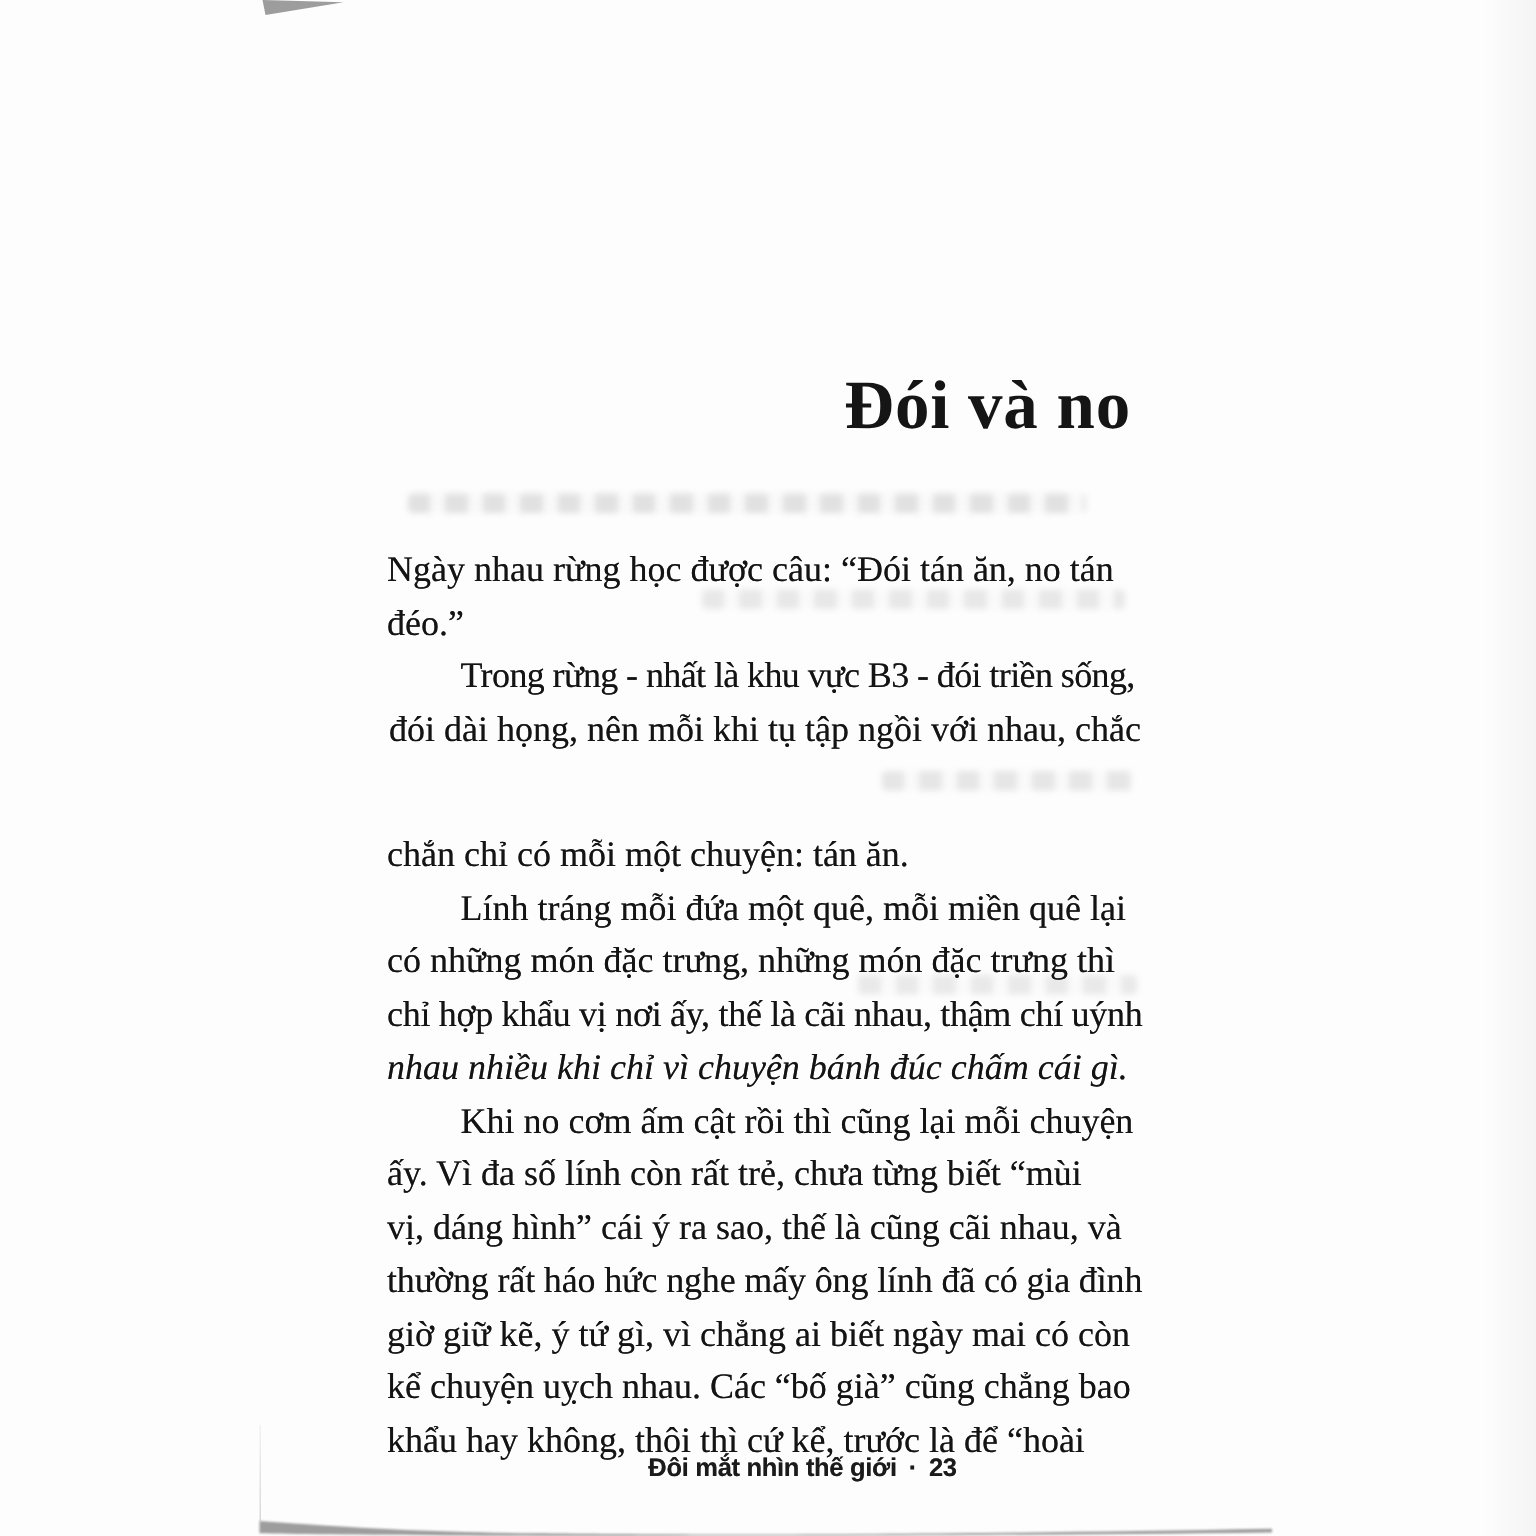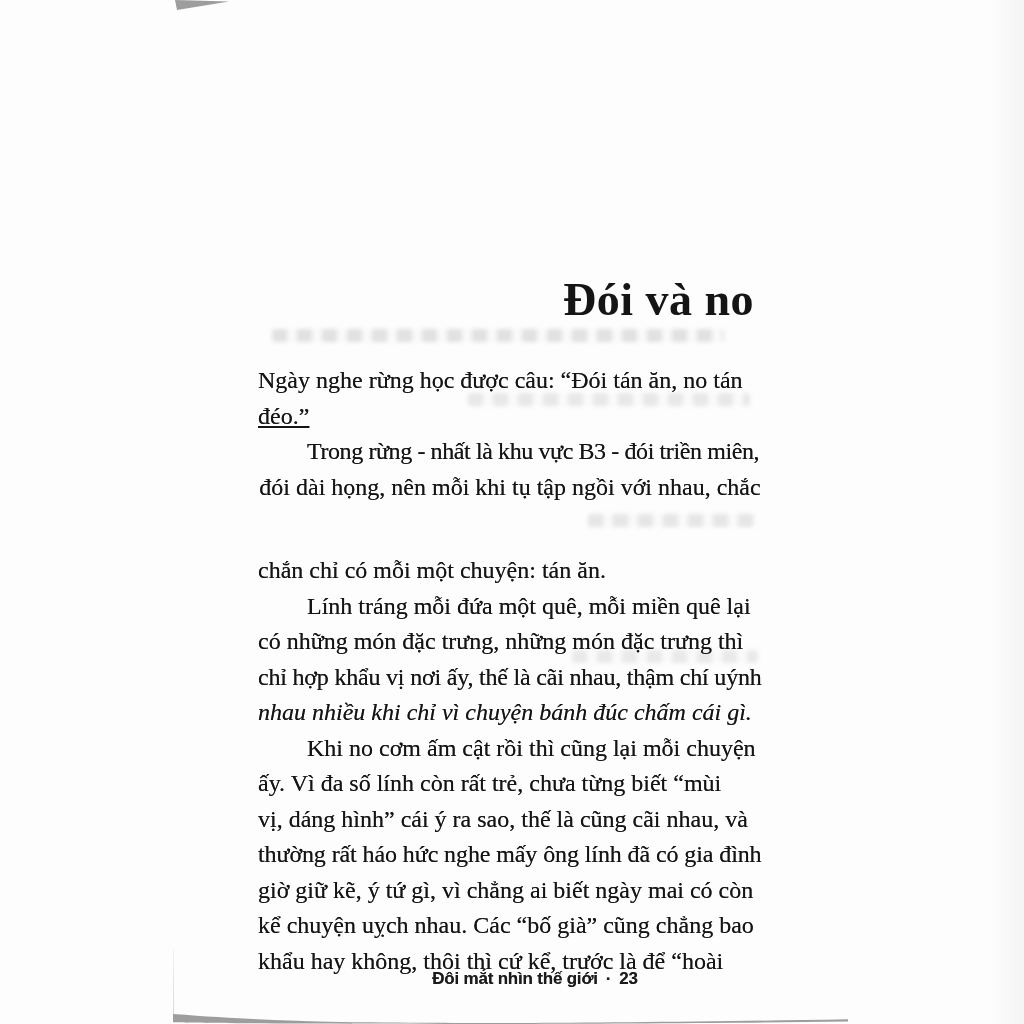--- a/index.html
+++ b/index.html
@@ -7,21 +7,21 @@
     width:1024px;height:1024px;overflow:hidden;
     background:#ffffff;
     font-family:"Liberation Serif","DejaVu Serif",serif;
   }
   .sheet{
     position:relative;width:1024px;height:1024px;
     background:#fdfdfd;color:#121212;
   }
   
   .title{
-    position:absolute;left:258px;top:276px;width:496px;margin:0;
+    position:absolute;left:258px;top:246px;width:496px;margin:0;
     text-align:right;font-size:46px;line-height:48px;font-weight:700;
     letter-spacing:.5px;color:#151515;
     font-family:"Liberation Serif","DejaVu Serif",serif;
   }
   
   .bodycol{
     position:absolute;left:258px;top:363px;width:504px;
     font-size:24px;line-height:35.5px;color:#141414;
     text-shadow:0 0 .4px rgba(0,0,0,.65);
   }
@@ -72,25 +72,25 @@
 
   <div class="smudge" id="sm1"></div>
   <div class="smudge" id="sm2"></div>
   <div class="smudge" id="sm3"></div>
   <div class="smudge" id="sm4"></div>
 
   <h1 class="title">Đói và no</h1>
 
   <div class="bodycol">
     <div class="para">
-      <div class="ln j" style="letter-spacing: 0px; word-spacing: 0px;">Ngày nghe rừng học được câu: “Đói tán ăn, no tán</div>
-      <div class="ln" style="letter-spacing: 0px; word-spacing: 0px; text-decoration: underline;">đéo.”</div>
+      <div class="ln j" style="letter-spacing: 0px; word-spacing: 0px;">Ngày nhau rừng học được câu: “Đói tán ăn, no tán</div>
+      <div class="ln" style="letter-spacing: 0px; word-spacing: 0px;">đéo.”</div>
     </div>
     <div class="para">
-      <div class="ln j ind" style="letter-spacing: -0.4px; word-spacing: 0px;">Trong rừng - nhất là khu vực B3 - đói triền miên,</div>
+      <div class="ln j ind" style="letter-spacing: -0.4px; word-spacing: 0px;">Trong rừng - nhất là khu vực B3 - đói triền sống,</div>
       <div class="ln j" style="letter-spacing: 0px; word-spacing: 0px; text-align: center;">đói dài họng, nên mỗi khi tụ tập ngồi với nhau, chắc</div>
       <div class="ln" style="letter-spacing: 0px; word-spacing: 0px; margin-top: 48px;">chắn chỉ có mỗi một chuyện: tán ăn.</div>
     </div>
     <div class="para">
       <div class="ln j ind" style="letter-spacing: 0px; word-spacing: 0px;">Lính tráng mỗi đứa một quê, mỗi miền quê lại</div>
       <div class="ln j" style="letter-spacing: 0px; word-spacing: 0px;">có những món đặc trưng, những món đặc trưng thì</div>
       <div class="ln j" style="letter-spacing: -0.2px; word-spacing: 0px;">chỉ hợp khẩu vị nơi ấy, thế là cãi nhau, thậm chí uýnh</div>
       <div class="ln j" style="letter-spacing: 0px; word-spacing: 0px; font-style: italic;">nhau nhiều khi chỉ vì chuyện bánh đúc chấm cái gì.</div>
     </div>
     <div class="para">

